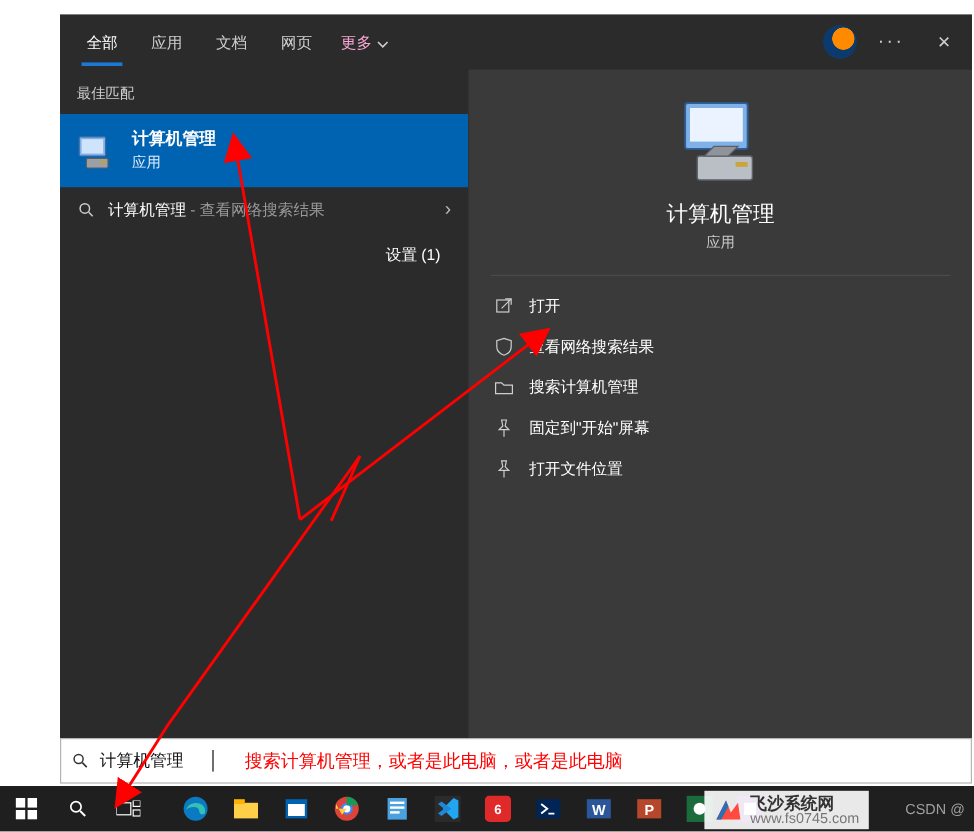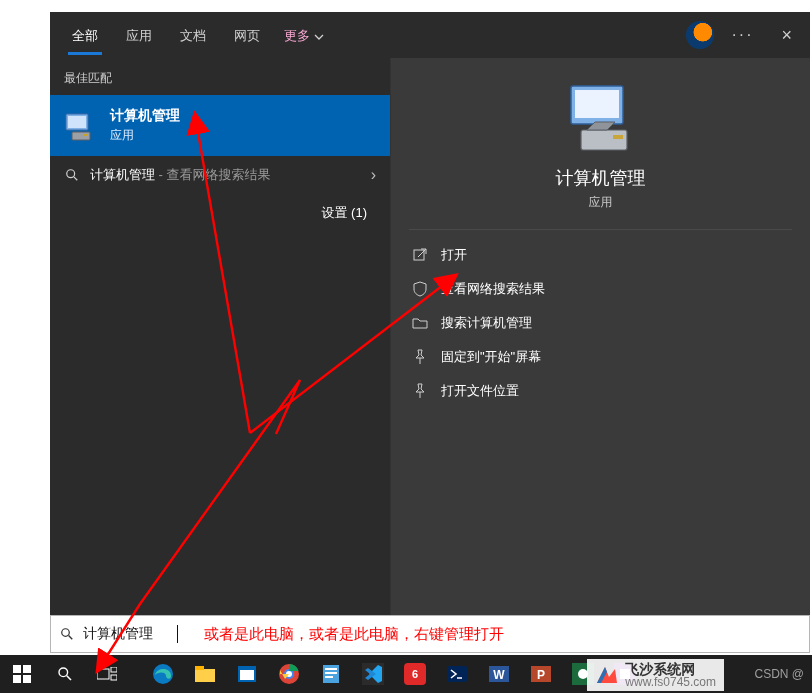--- a/index.html
+++ b/index.html
@@ -185,21 +185,21 @@
 
   <div class="search-box">
     <span class="sb-icon">
       <svg viewBox="0 0 16 16" width="14" height="14">
           <circle cx="6.3" cy="6.3" r="4.3" stroke="#333" stroke-width="1.4" fill="none"></circle>
           <line x1="9.8" y1="9.8" x2="14" y2="14" stroke="#333" stroke-width="1.6"></line>
         </svg>
     </span>
     <input class="sb-input" value="计算机管理" style="">
     <span class="cursor-bar"></span>
-    <span class="sb-annot">或者是此电脑，或者是此电脑，右键管理打开</span>
+    <span class="sb-annot">搜索计算机管理，或者是此电脑，或者是此电脑</span>
   </div>
 
   <div class="taskbar">
     <div class="tb-start">
       <svg width="18" height="18" viewBox="0 0 18 18">
           <rect x="0" y="0" width="8" height="8" fill="#fff"></rect>
           <rect x="10" y="0" width="8" height="8" fill="#fff"></rect>
           <rect x="0" y="10" width="8" height="8" fill="#fff"></rect>
           <rect x="10" y="10" width="8" height="8" fill="#fff"></rect>
         </svg>

